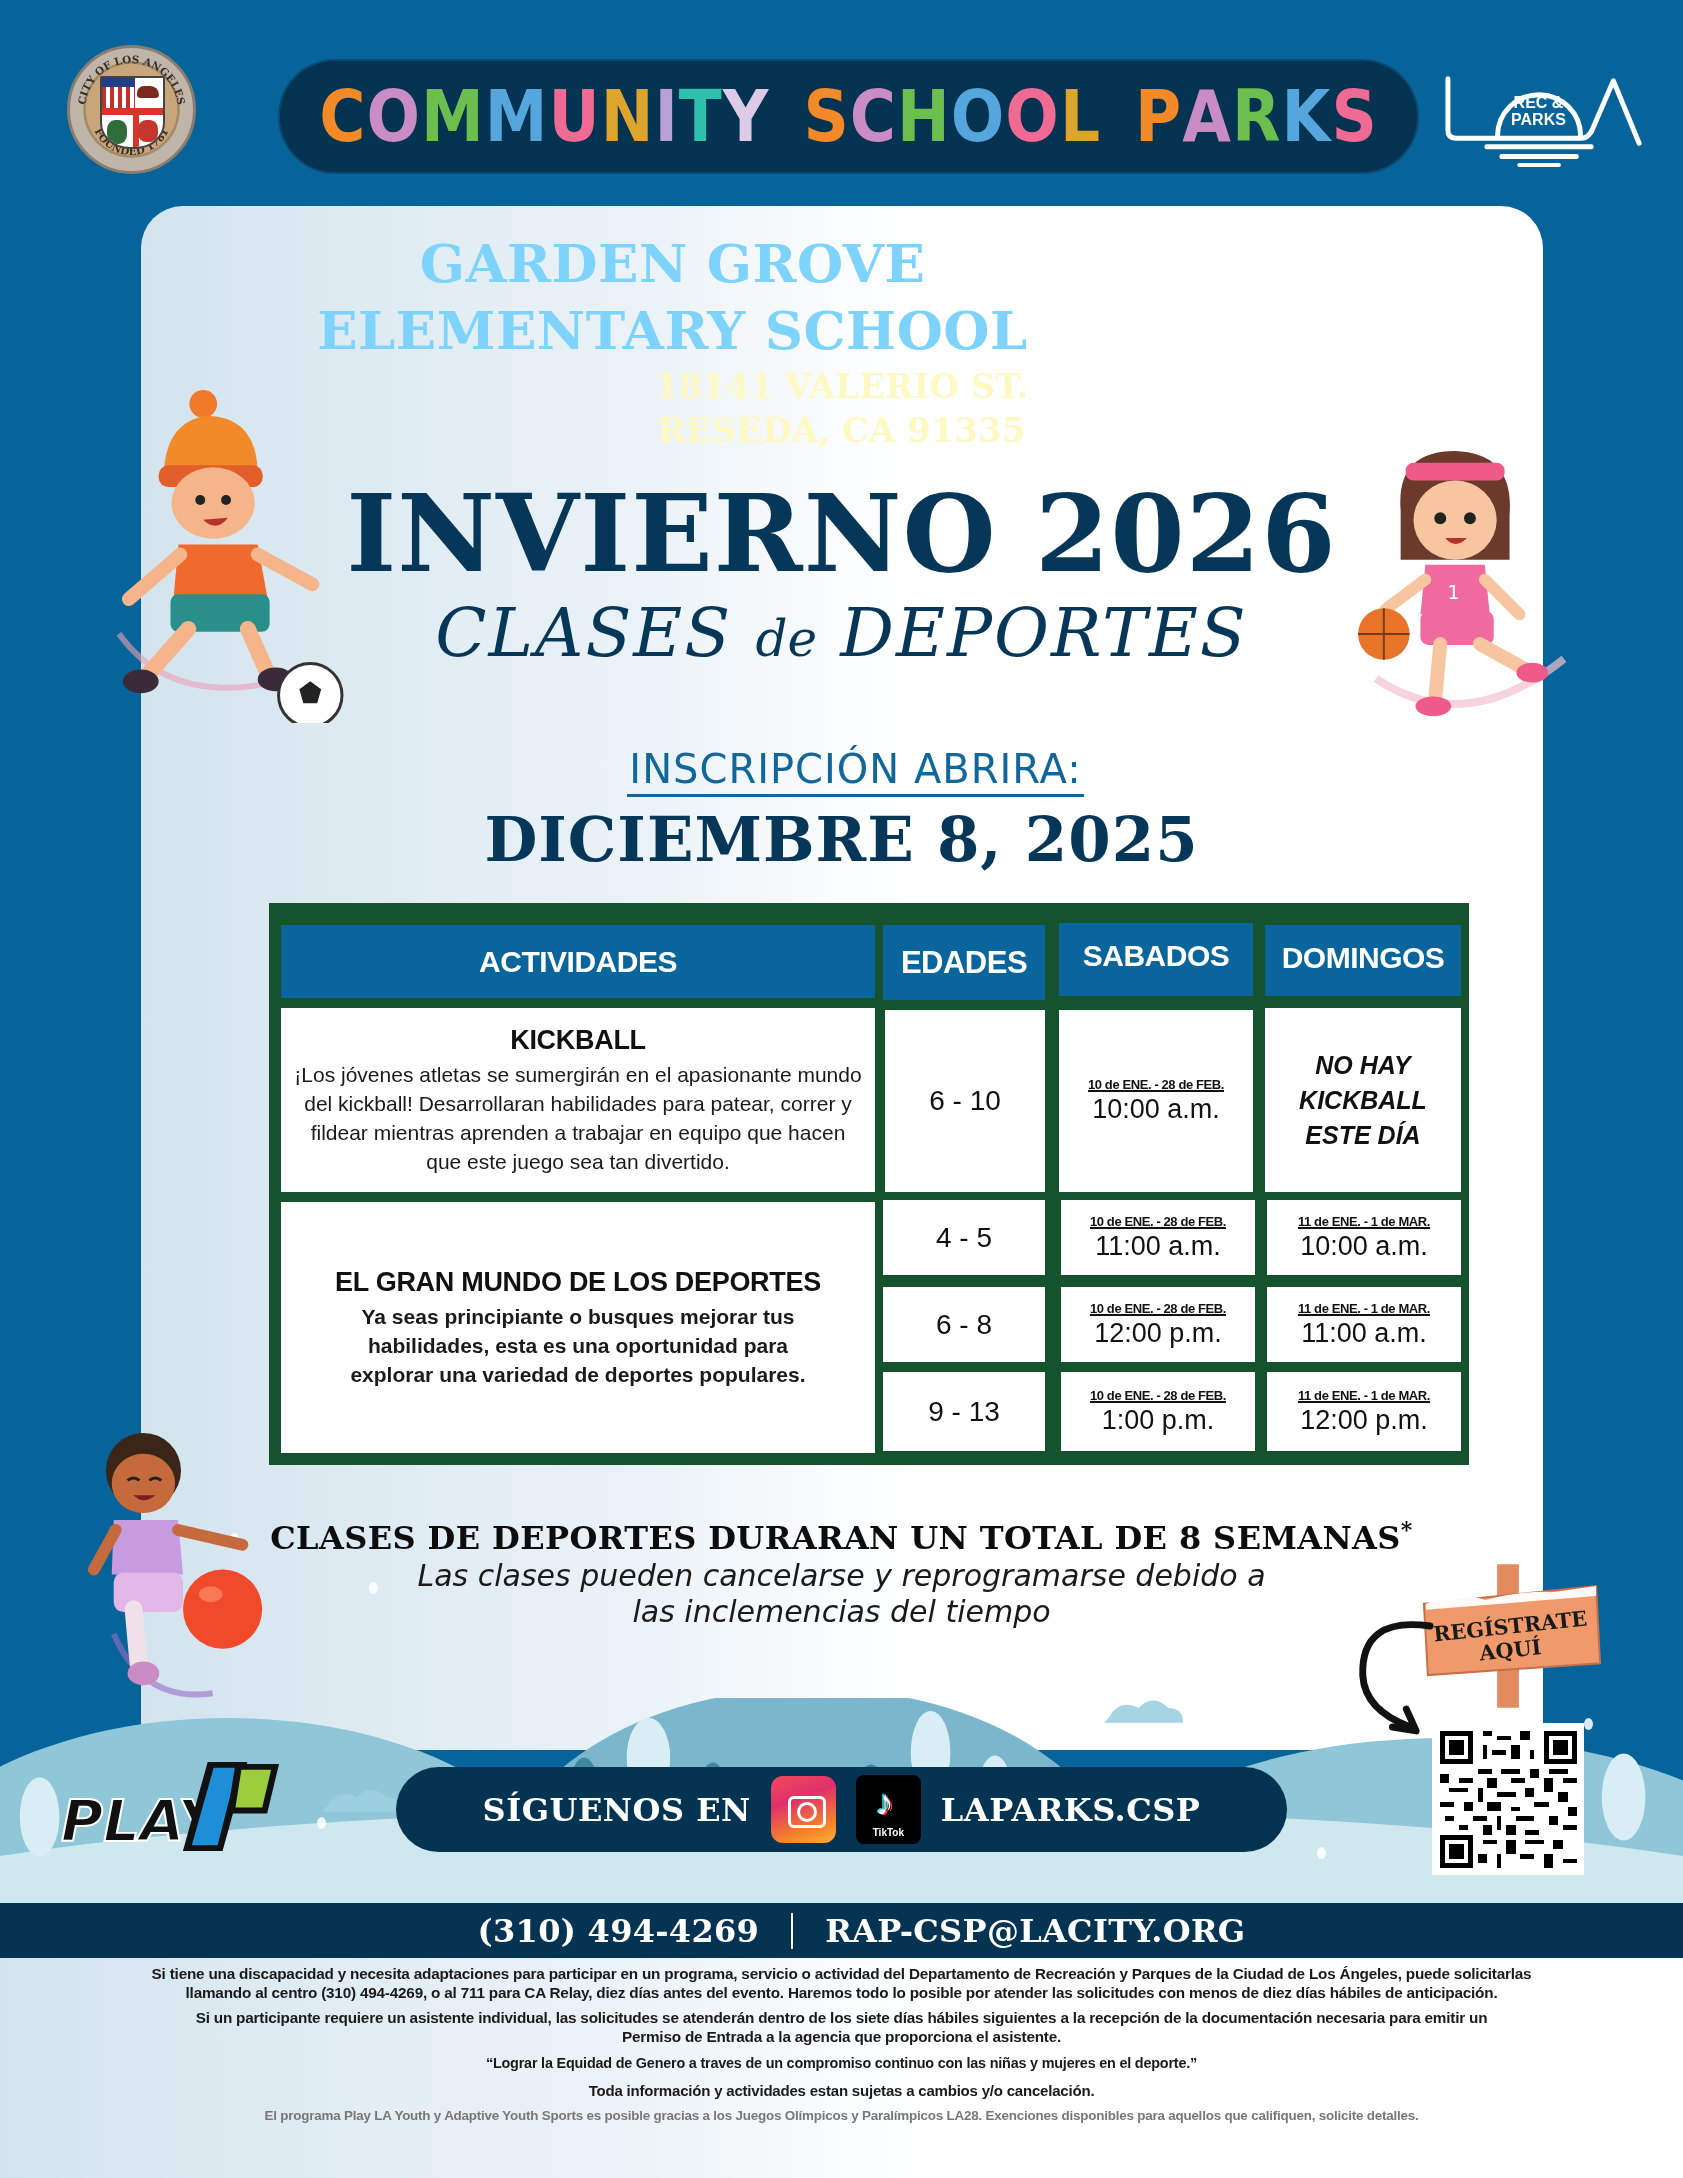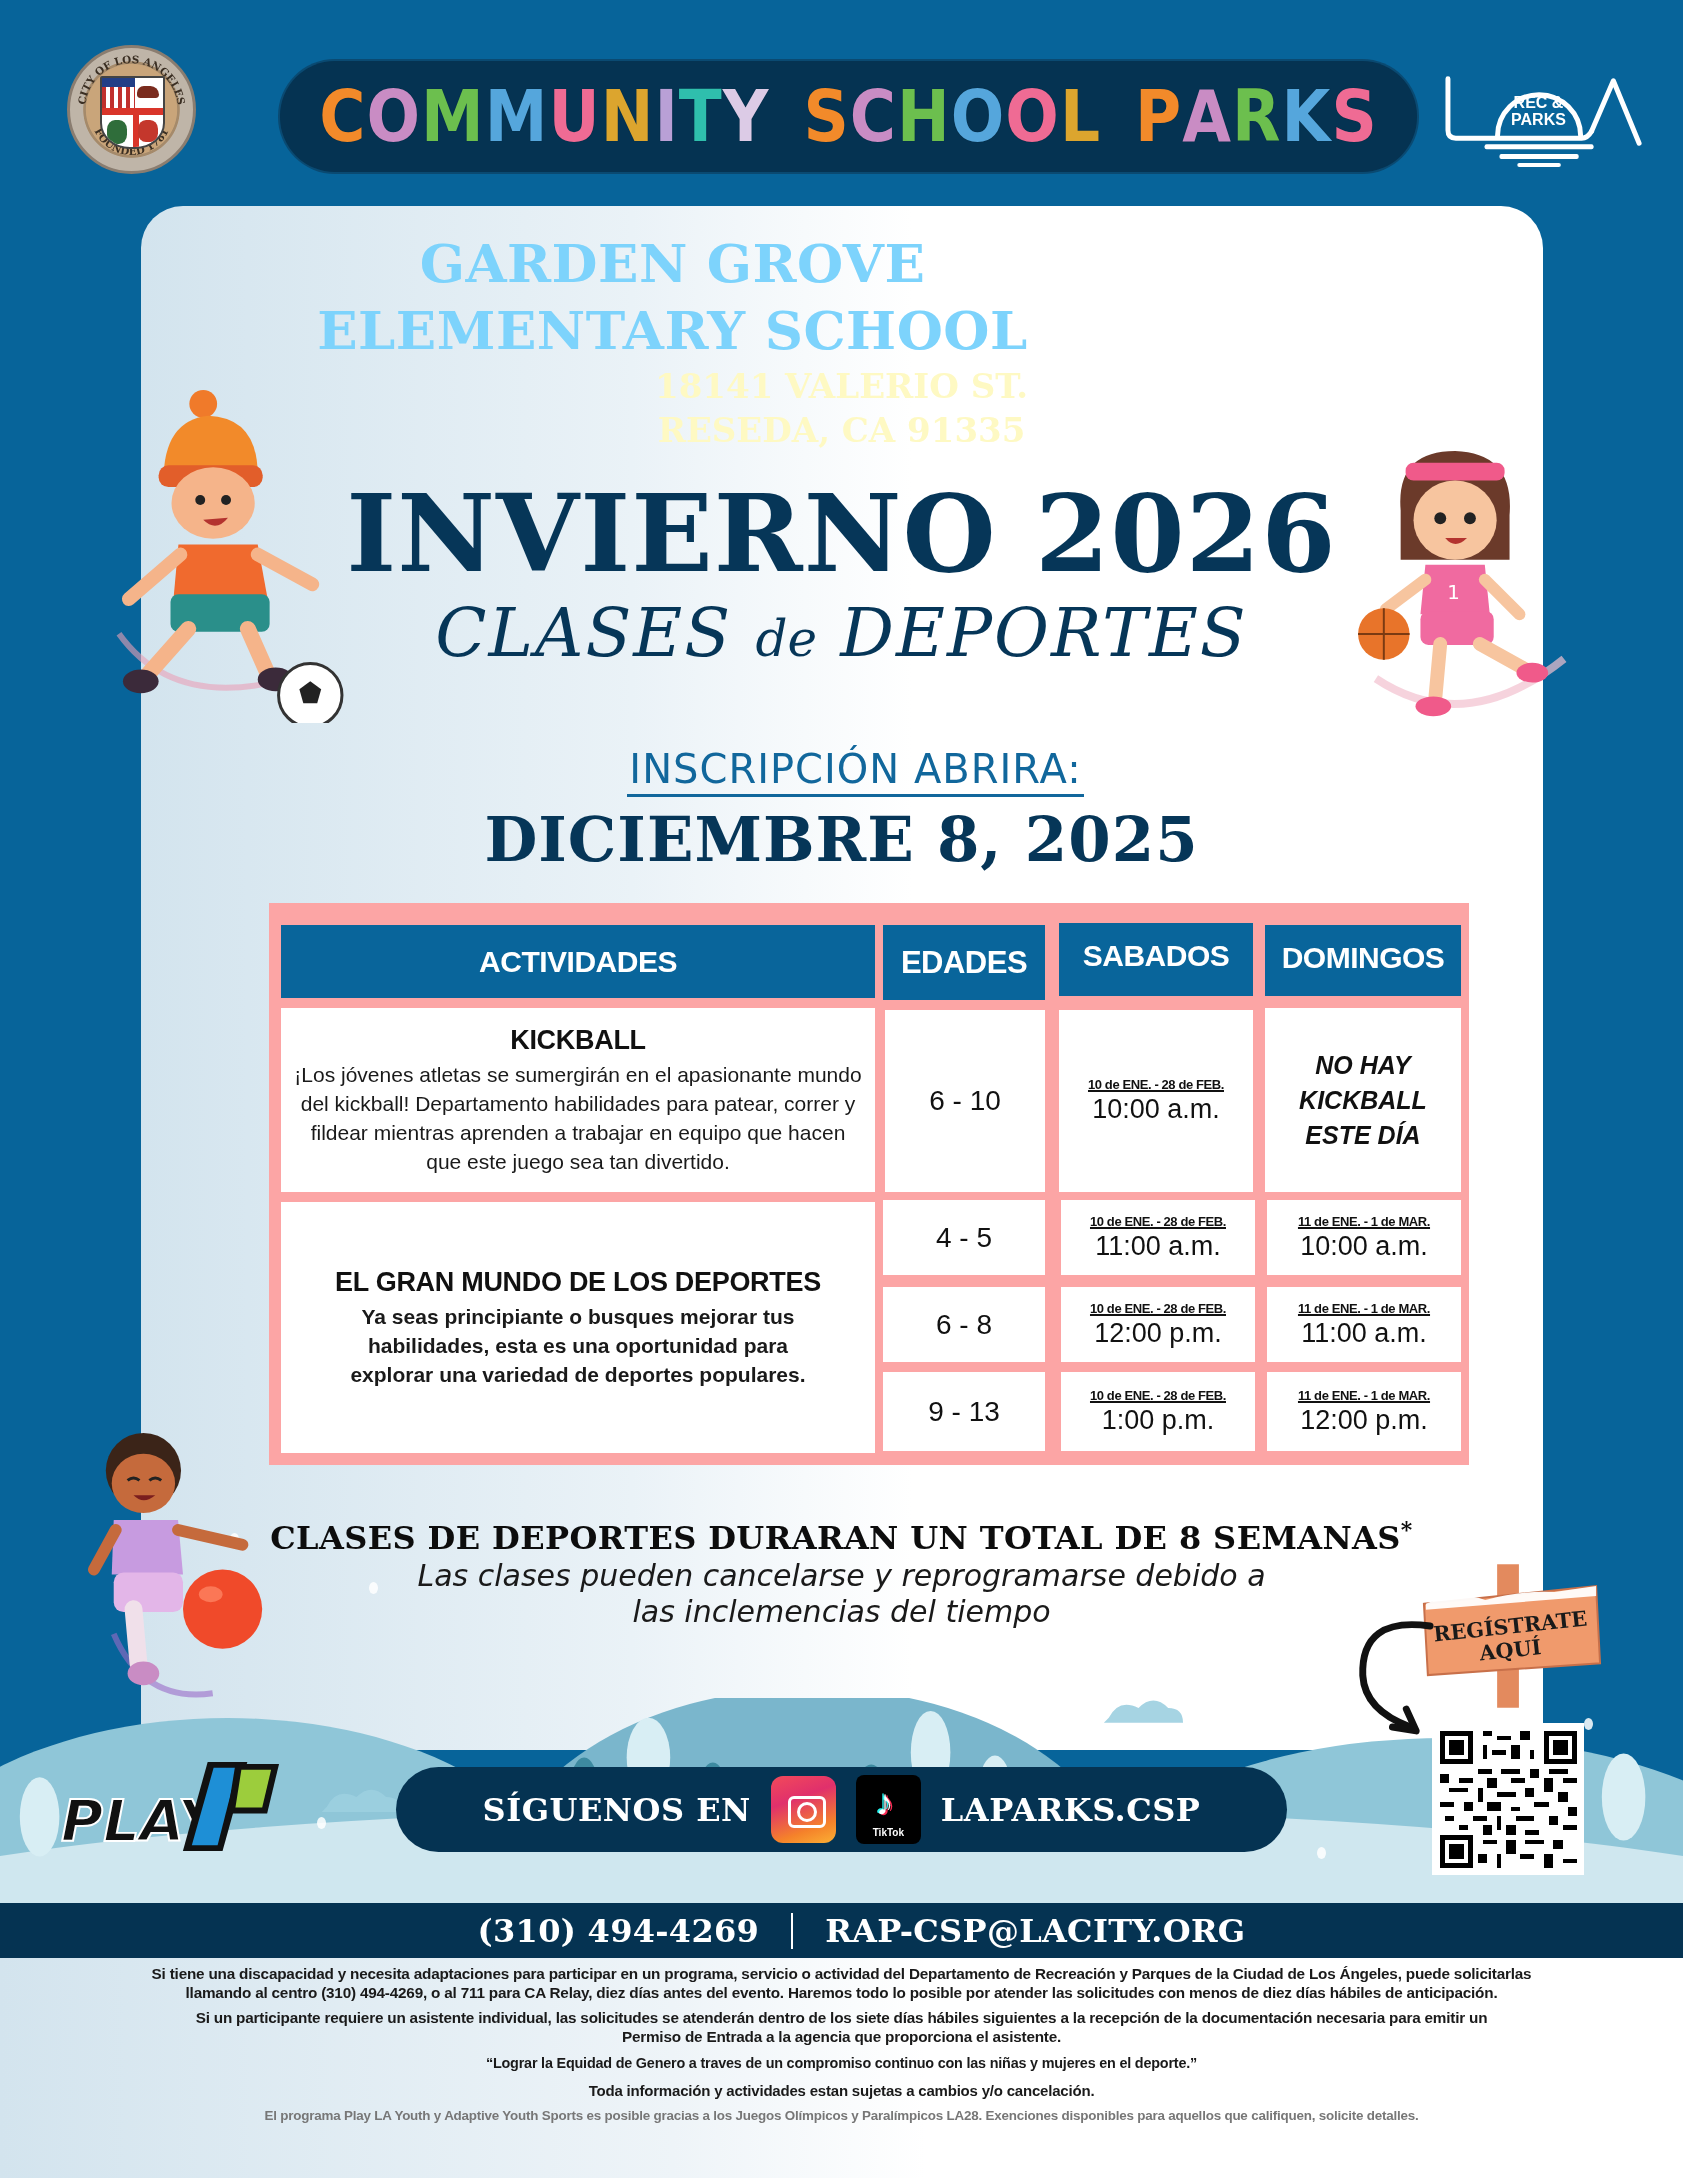--- a/index.html
+++ b/index.html
@@ -93,21 +93,21 @@
   .reg-label span { border-bottom: 3px solid #11679c; padding: 0 2px 2px; }
   .reg-date {
     left: 0; width: 1683px; top: 802px; text-align: center;
     font-family: "DejaVu Serif", serif; font-weight: 700; color: #063658;
     font-size: 61px; line-height: 75px; letter-spacing: 1px;
   }
 
   
   .table {
     left: 269px; top: 903px; width: 1200px; height: 562px;
-    background: #fca5a5;
+    background: #14532d;
   }
   .cell { position: absolute; background: #fff; display: flex; flex-direction: column; align-items: center; justify-content: center; text-align: center; }
   .hcell {
     position: absolute; background: #09659b; color: #fff;
     display: flex; align-items: center; justify-content: center;
     font-family: "Liberation Sans", sans-serif; font-weight: 700; font-size: 30px;
     letter-spacing: -0.5px;
   }
   .act-title { font-weight: 700; font-size: 27px; color: #111; margin-bottom: 4px; letter-spacing: -0.3px; }
   .act-desc { font-size: 21px; line-height: 29px; color: #1a1a1a; padding: 0 12px; }
@@ -346,21 +346,21 @@
 
 <div class="abs table">
 
   <div class="hcell" style="left:12px;top:22px;width:594px;height:73px;">ACTIVIDADES</div>
   <div class="hcell" style="left:614px;top:22px;width:162px;height:75px;font-size:31px;">EDADES</div>
   <div class="hcell" style="left:790px;top:20px;width:194px;height:73px;padding-bottom:8px;">SABADOS</div>
   <div class="hcell" style="left:996px;top:22px;width:196px;height:71px;padding-bottom:6px;">DOMINGOS</div>
 
   <div class="cell" style="left:12px;top:105px;width:594px;height:184px;">
     <div class="act-title">KICKBALL</div>
-    <div class="act-desc">¡Los jóvenes atletas se sumergirán en el apasionante mundo del kickball! Departamento habilidades para patear, correr y fildear mientras aprenden a trabajar en equipo que hacen que este juego sea tan divertido.</div>
+    <div class="act-desc">¡Los jóvenes atletas se sumergirán en el apasionante mundo del kickball! Desarrollaran habilidades para patear, correr y fildear mientras aprenden a trabajar en equipo que hacen que este juego sea tan divertido.</div>
   </div>
   <div class="cell" style="left:616px;top:107px;width:160px;height:182px;">
     <div class="age">6 - 10</div>
   </div>
   <div class="cell" style="left:790px;top:107px;width:194px;height:182px;">
     <div class="range">10 de ENE. - 28 de FEB.</div>
     <div class="time">10:00 a.m.</div>
   </div>
   <div class="cell" style="left:996px;top:105px;width:196px;height:184px;">
     <div class="nohay">NO HAY</div>

